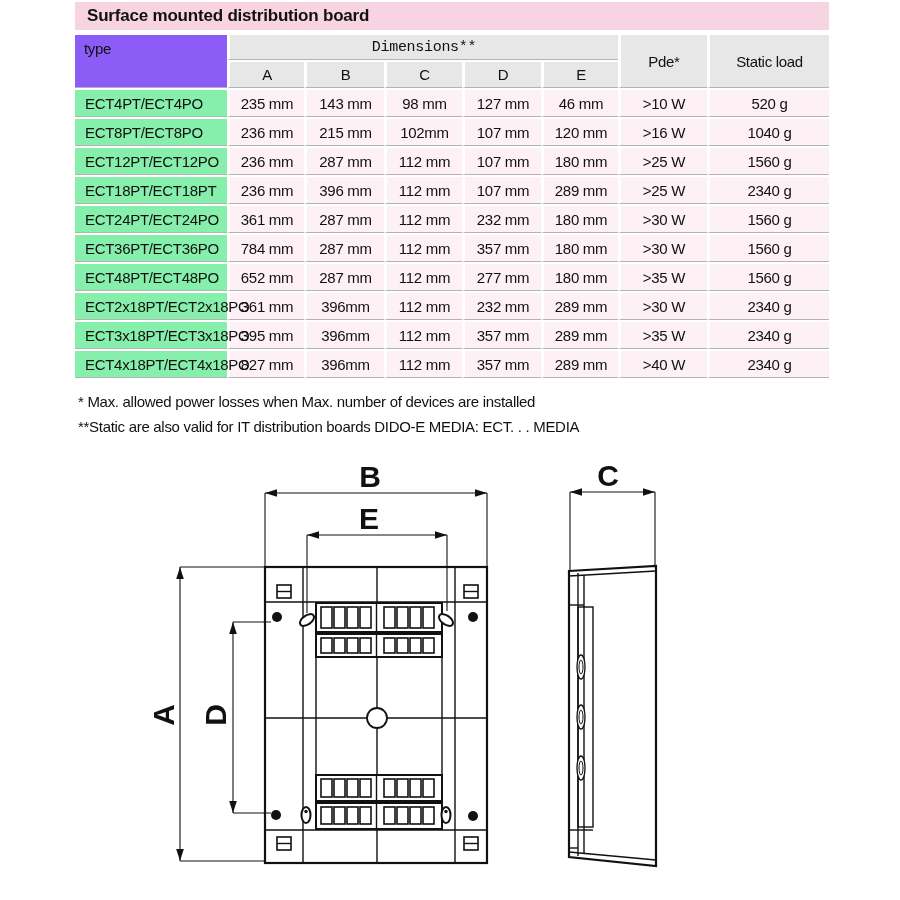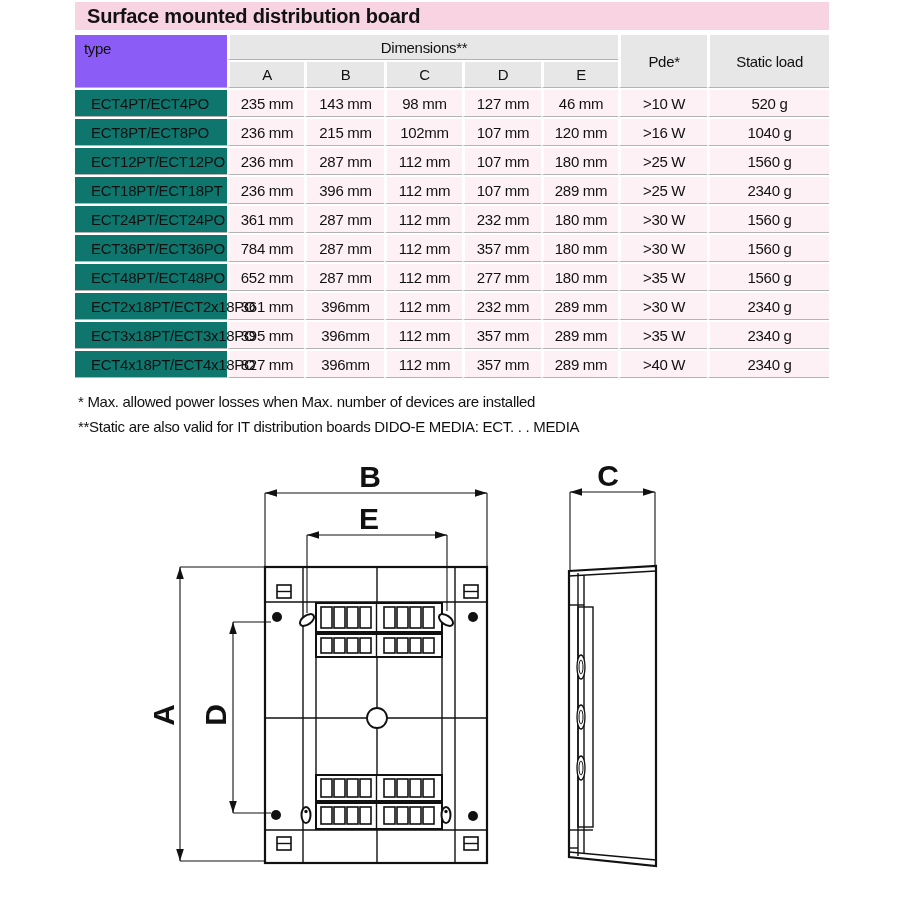--- a/index.html
+++ b/index.html
@@ -1,33 +1,33 @@
 <!DOCTYPE html>
 <html><head>
 <meta charset="utf-8">
 <style>
   html,body{margin:0;padding:0;background:#fff;}
   #page{position:relative;width:900px;height:900px;background:#fff;overflow:hidden;
         font-family:"Liberation Sans",sans-serif;color:#111;}
   
   #table-block{position:absolute;left:75px;top:2px;width:754px;}
-  #title-bar{background:#f8d3e1;height:28px;line-height:28px;font-size:20px;font-weight:bold;
+  #title-bar{background:#f8d3e1;height:28px;line-height:28px;font-size:17px;font-weight:bold;
              padding-left:12px;letter-spacing:-0.2px;box-sizing:border-box;}
   table{border-spacing:0;width:100%;table-layout:fixed;margin-top:3px;}
   col.w-type{width:152px}col.w-a{width:77px}col.w-b{width:80px}col.w-c{width:78px}
   col.w-d{width:79px}col.w-e{width:77px}col.w-pde{width:89px}col.w-load{width:122px}
   th,td{font-weight:normal;font-size:15px;letter-spacing:-0.3px;padding:0;
         border-bottom:1px solid #b3b3b3;border-top:2px solid #fff;box-sizing:border-box;}
   .gap{border-left:3px solid #fff;}
   .hdr{background:#e7e7e7;text-align:center;}
   th.hdr-type{background:#8b5cf6;text-align:left;vertical-align:top;padding:5px 0 0 9px;}
-  th.hdr-dims{height:27px;}
+  th.hdr-dims{height:27px;font-family:Liberation Mono, monospace;}
   tr.letters th{height:28px;}
   td{height:29px;text-align:center;background:#fdf1f5;}
-  td.c-type{background:#0f766e;text-align:left;padding-left:16px;}
+  td.c-type{background:#86efac;text-align:left;padding-left:10px;}
   
   .footnote{position:absolute;left:78px;font-size:15px;letter-spacing:-0.3px;}
   #fn1{top:393px;} #fn2{top:418px;}
   
   #drawing{position:absolute;left:0;top:450px;}
   .ln{stroke:#111;fill:none;stroke-width:1.4;}
   .ln-thick{stroke:#111;fill:none;stroke-width:2.2;}
   .ln-frame{stroke:#111;fill:#fff;stroke-width:2;}
   .sq{stroke:#111;fill:#fff;stroke-width:1.6;}
   .dim{stroke:#111;fill:none;stroke-width:1.1;}

